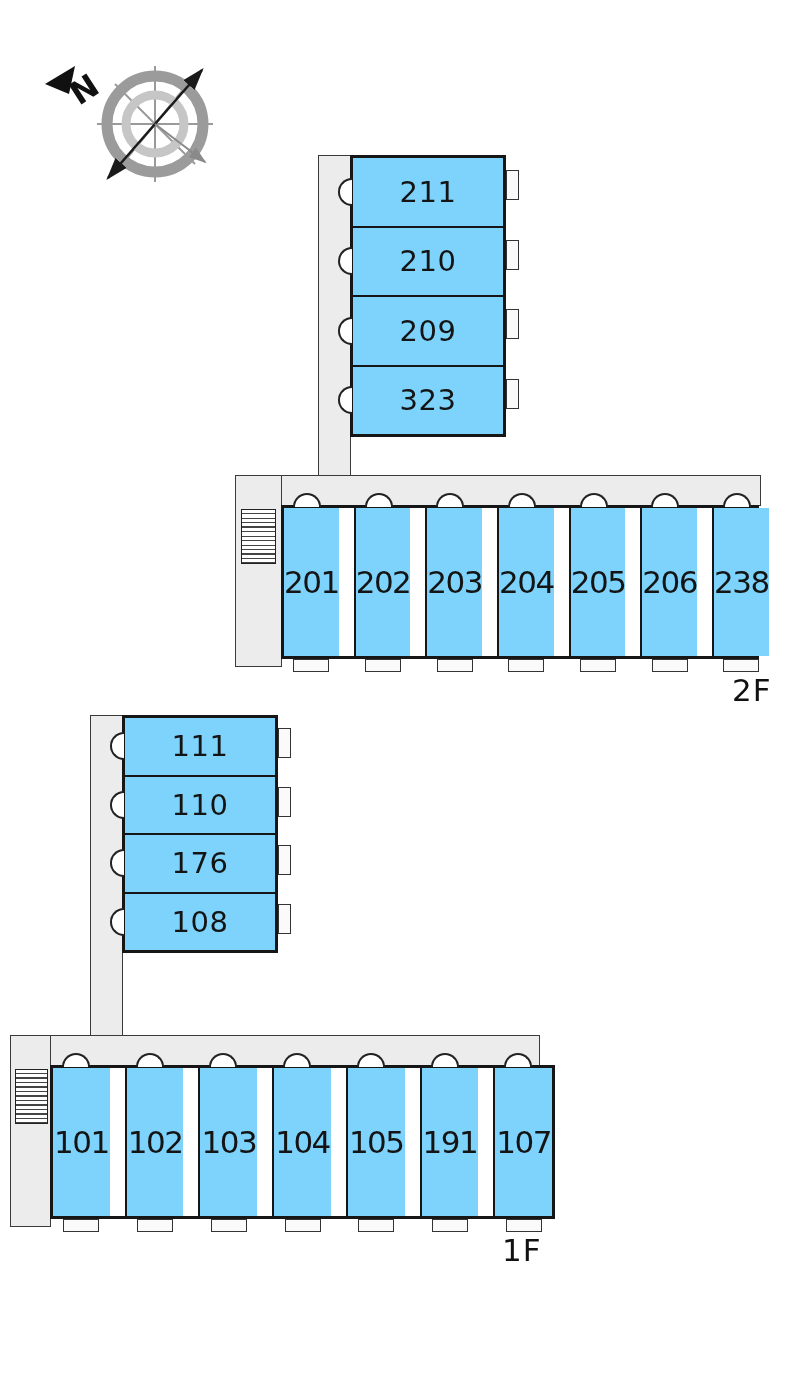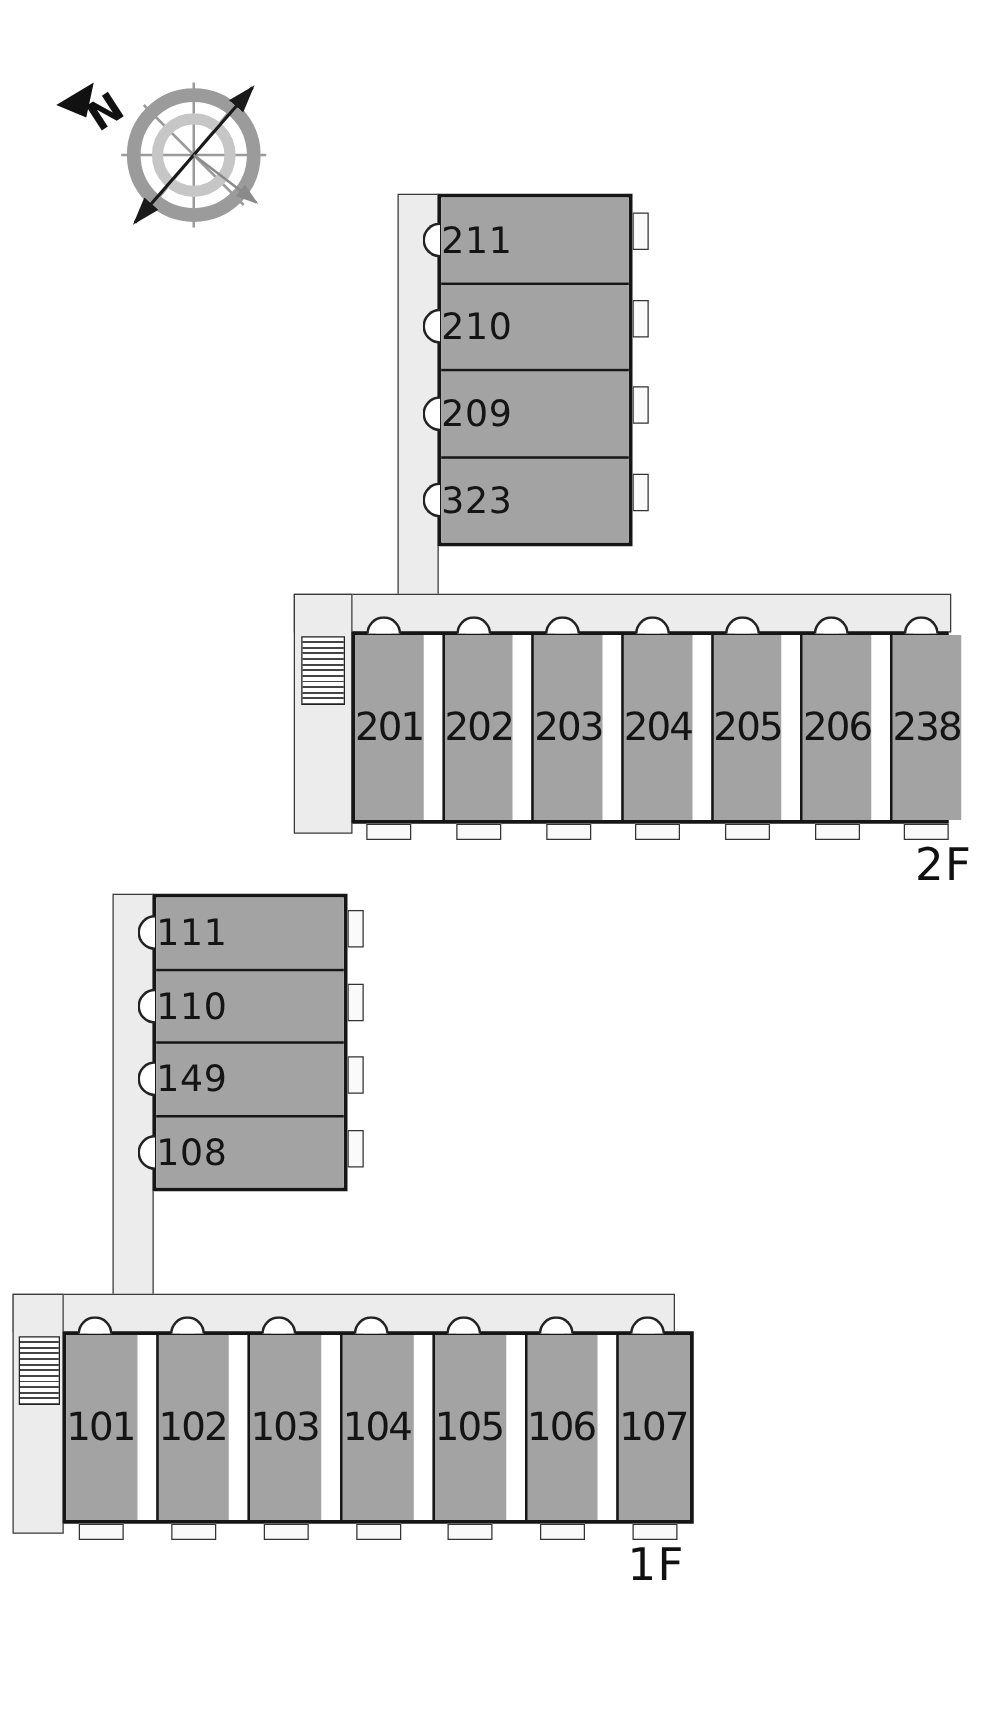--- a/index.html
+++ b/index.html
@@ -25,22 +25,22 @@
     border: 3px solid #161616;
     z-index: 2;
   }
   .rooms.h { flex-direction: row; gap: 15px; }
   .rooms.v { flex-direction: column; }
   .room {
     position: relative;
     flex: 1;
     display: flex;
     align-items: center;
-    justify-content: flex-start;
-    background: #a3a3a3;
+    justify-content: center;
+    background: #7dd3fc;
   }
   .rooms.h .room + .room { border-left: 2.5px solid #161616; }
   .rooms.v .room + .room { border-top: 2.5px solid #161616; }
   .room-num {
     font-size: 29px;
     color: #141414;
     letter-spacing: 0.5px;
     white-space: nowrap;
   }
   .rooms.h .room-num { font-size: 31px; letter-spacing: -1.5px; }
@@ -80,21 +80,21 @@
   }
   .stairs {
     position: absolute;
     border: 1.5px solid #222222;
     background: repeating-linear-gradient(to bottom,
       #ffffff 0px, #ffffff 3px, #444444 3px, #444444 4.5px);
     z-index: 3;
   }
   .floor-label {
     position: absolute;
-    font-size: 36px;
+    font-size: 31px;
     color: #111111;
     z-index: 2;
     letter-spacing: 1px;
     text-align: center;
   }
   .compass { position: absolute; left: 35px; top: 52px; z-index: 2; }
 </style>
 </head>
 <body>
 
@@ -206,21 +206,21 @@
           <span class="room-num">111</span>
           <span class="tab tab-right"></span>
         </div>
         <div class="room">
           <span class="door door-left"></span>
           <span class="room-num">110</span>
           <span class="tab tab-right"></span>
         </div>
         <div class="room">
           <span class="door door-left"></span>
-          <span class="room-num">149</span>
+          <span class="room-num">176</span>
           <span class="tab tab-right"></span>
         </div>
         <div class="room">
           <span class="door door-left"></span>
           <span class="room-num">108</span>
           <span class="tab tab-right"></span>
         </div>
       </div>
 
     <div class="rooms h" style="left:50px; top:1065px; width:505px; height:154px;">
@@ -244,21 +244,21 @@
           <span class="room-num">104</span>
           <span class="tab tab-bottom"></span>
         </div>
         <div class="room">
           <span class="door door-up"></span>
           <span class="room-num">105</span>
           <span class="tab tab-bottom"></span>
         </div>
         <div class="room">
           <span class="door door-up"></span>
-          <span class="room-num">106</span>
+          <span class="room-num">191</span>
           <span class="tab tab-bottom"></span>
         </div>
         <div class="room">
           <span class="door door-up"></span>
           <span class="room-num">107</span>
           <span class="tab tab-bottom"></span>
         </div>
       </div>
 
     <div class="floor-label" style="left:502px; top:1232px;">1F</div>

